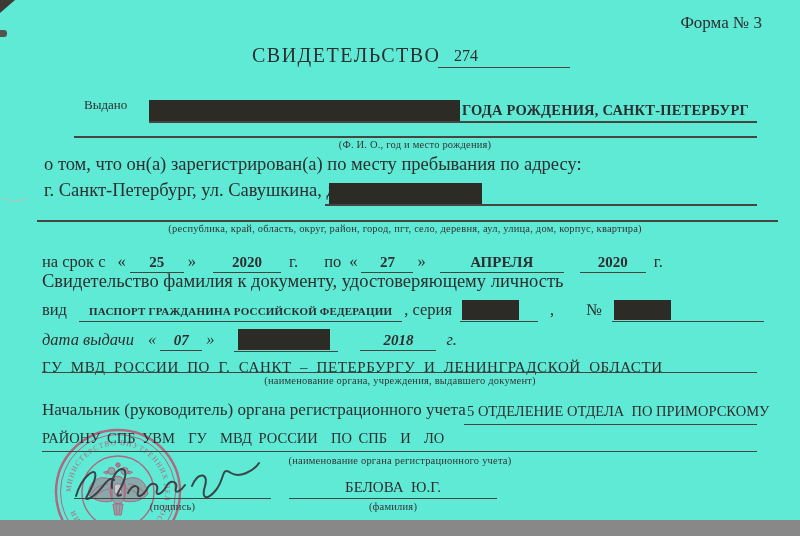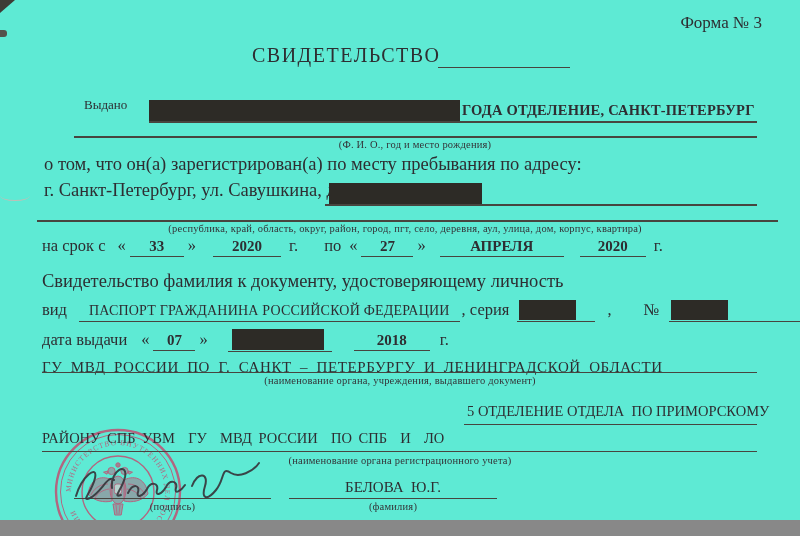--- a/index.html
+++ b/index.html
@@ -39,86 +39,88 @@
 
 <div id="page">
 
   <div class="corner-artifact"></div>
   <div class="edge-dash"></div>
   <div class="edge-curve"></div>
 
   <div class="abs" style="top:13px;right:38px;font-size:17px;">Форма № 3</div>
 
   <div class="abs" style="top:44px;left:252px;font-size:20px;letter-spacing:1.5px;">СВИДЕТЕЛЬСТВО</div>
+  <div class="abs" style="top:47px;left:438px;width:132px;font-size:16px;text-align:left;padding-left:16px;box-sizing:border-box;">274</div>
   <div class="rule-thin" style="top:67px;left:438px;width:132px;"></div>
 
   <div class="abs" style="top:97px;left:84px;font-size:13px;">Выдано</div>
   <div class="redact" style="left:149px;top:100px;width:311px;height:21px;"></div>
-  <div class="abs bold" style="top:102px;left:462px;font-size:14.5px;letter-spacing:.2px;">ГОДА ОТДЕЛЕНИЕ, САНКТ-ПЕТЕРБУРГ</div>
+  <div class="abs bold" style="top:102px;left:462px;font-size:14.5px;letter-spacing:.2px;">ГОДА РОЖДЕНИЯ, САНКТ-ПЕТЕРБУРГ</div>
   <div class="rule" style="top:121px;left:149px;width:608px;"></div>
 
   <div class="rule" style="top:136px;left:74px;width:683px;"></div>
   <div class="abs cap" style="top:139px;left:290px;width:250px;">(Ф. И. О., год и место рождения)</div>
 
   <div class="abs" style="top:154px;left:44px;font-size:18.5px;">о том, что он(а) зарегистрирован(а) по месту пребывания по адресу:</div>
   <div class="abs" style="top:180px;left:44px;font-size:18.5px;">г. Санкт-Петербург, ул. Савушкина, дом</div>
   <div class="redact" style="left:329px;top:183px;width:153px;height:22px;"></div>
   <div class="rule" style="top:204px;left:325px;width:432px;"></div>
 
   <div class="rule" style="top:220px;left:37px;width:741px;"></div>
   <div class="abs cap" style="top:223px;left:155px;width:500px;">(республика, край, область, округ, район, город, пгт, село, деревня, аул, улица, дом, корпус, квартира)</div>
 
   <div class="abs flexrow" style="top:236px;left:42px;">
     <span class="lbl">на срок с</span>
     <span class="lbl" style="margin-left:12px;">«</span>
-    <span class="field" style="width:50px;margin:0 4px;">33</span>
+    <span class="field" style="width:50px;margin:0 4px;">25</span>
     <span class="lbl">»</span>
     <span class="field" style="width:64px;margin:0 0 0 17px;">2020</span>
     <span class="lbl" style="margin-left:8px;">г.</span>
     <span class="lbl" style="margin-left:26px;">по</span>
     <span class="lbl" style="margin-left:8px;">«</span>
-    <span class="field" style="width:48px;margin:0 4px;">27</span>
+    <span class="field" style="width:48px;margin:16px 4px;">27</span>
     <span class="lbl">»</span>
     <span class="field" style="width:120px;margin:0 0 0 14px;">АПРЕЛЯ</span>
     <span class="field" style="width:62px;margin:0 0 0 16px;">2020</span>
     <span class="lbl" style="margin-left:8px;">г.</span>
   </div>
 
   <div class="abs" style="top:271px;left:42px;font-size:18.5px;">Свидетельство фамилия к документу, удостоверяющему личность</div>
 
   <div class="abs flexrow" style="top:300px;left:42px;">
     <span class="lbl">вид</span>
-    <span class="field" style="font-size:14px;font-weight:normal;letter-spacing:.2px;margin-left:12px;padding:0 10px;">ПАСПОРТ ГРАЖДАНИНА РОССИЙСКОЙ ФЕДЕРАЦИИ</span>
+    <span class="field" style="font-size:11px;font-weight:bold;letter-spacing:.2px;margin-left:12px;padding:0 10px;">ПАСПОРТ ГРАЖДАНИНА РОССИЙСКОЙ ФЕДЕРАЦИИ</span>
     <span class="lbl" style="margin-left:2px;">, серия</span>
     <span style="display:inline-block;width:78px;border-bottom:1.5px solid #47453f;margin-left:8px;position:relative;height:20px;">
       <span class="redact" style="left:2px;top:-1px;width:57px;height:20px;"></span>
     </span>
     <span class="lbl" style="margin-left:12px;">,</span>
     <span class="lbl" style="margin-left:32px;">№</span>
     <span style="display:inline-block;width:152px;border-bottom:1.5px solid #47453f;margin-left:10px;position:relative;height:20px;">
       <span class="redact" style="left:2px;top:-1px;width:57px;height:20px;"></span>
     </span>
   </div>
 
-  <div class="abs flexrow" style="top:330px;left:42px;">
+  <div class="abs flexrow" style="top:330px;left:42px;font-style:italic;">
     <span class="lbl">дата выдачи</span>
     <span class="lbl" style="margin-left:14px;">«</span>
     <span class="field" style="width:38px;margin:0 4px;">07</span>
     <span class="lbl">»</span>
     <span style="display:inline-block;width:104px;border-bottom:1.5px solid #47453f;margin-left:20px;position:relative;height:20px;">
       <span class="redact" style="left:4px;top:-2px;width:92px;height:21px;"></span>
     </span>
     <span class="field" style="width:72px;margin:0 0 0 22px;font-weight:bold;">2018</span>
     <span class="lbl" style="margin-left:10px;">г.</span>
   </div>
 
   <div class="abs" style="top:335px;left:42px;font-size:15px;letter-spacing:.6px;word-spacing:4px;margin-top:24px;">ГУ МВД РОССИИ ПО Г. САНКТ – ПЕТЕРБУРГУ И ЛЕНИНГРАДСКОЙ ОБЛАСТИ</div>
   <div class="rule-thin" style="top:372px;left:42px;width:715px;"></div>
   <div class="abs cap" style="top:375px;left:175px;width:450px;">(наименование органа, учреждения, выдавшего документ)</div>
 
+  <div class="abs" style="top:400px;left:42px;font-size:17px;">Начальник (руководитель) органа регистрационного учета</div>
   <div class="abs" style="top:403px;left:467px;font-size:14.5px;">5 ОТДЕЛЕНИЕ ОТДЕЛА  ПО ПРИМОРСКОМУ</div>
   <div class="rule-thin" style="top:424px;left:464px;width:293px;"></div>
 
   <div class="abs z3" style="top:430px;left:42px;font-size:14.5px;word-spacing:3px;">РАЙОНУ СПБ УВМ  ГУ  МВД РОССИИ  ПО СПБ  И  ЛО</div>
   <div class="rule-thin z3" style="top:451px;left:42px;width:715px;"></div>
   <div class="abs cap z3" style="top:455px;left:170px;width:460px;">(наименование органа регистрационного учета)</div>
 
   <svg class="abs z2" style="left:38px;top:412px;opacity:.85;" width="160" height="160" viewBox="0 0 160 160">
     <defs>
       <path id="ringpath" d="M80,80 m-47,0 a47,47 0 1,1 94,0 a47,47 0 1,1 -94,0"></path>

